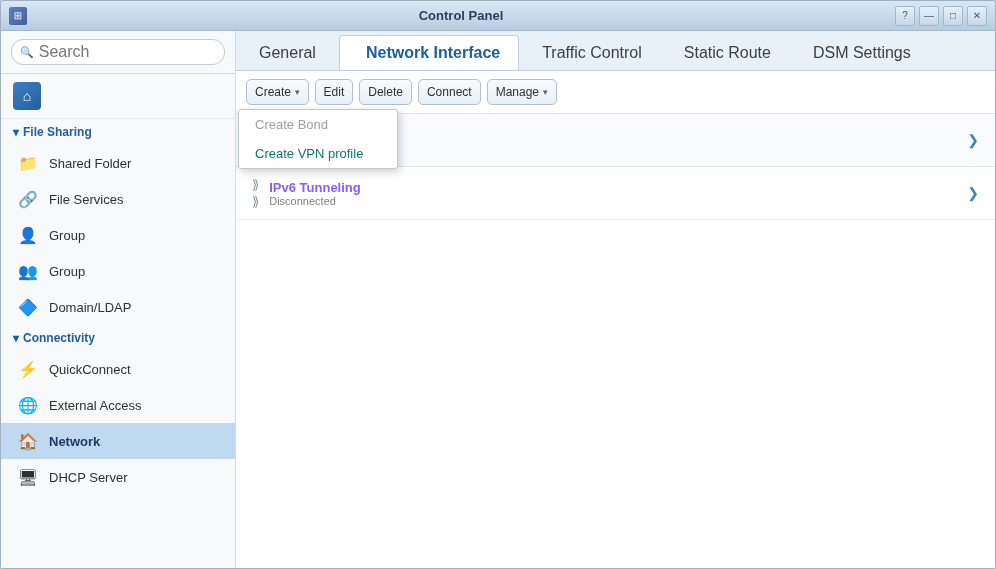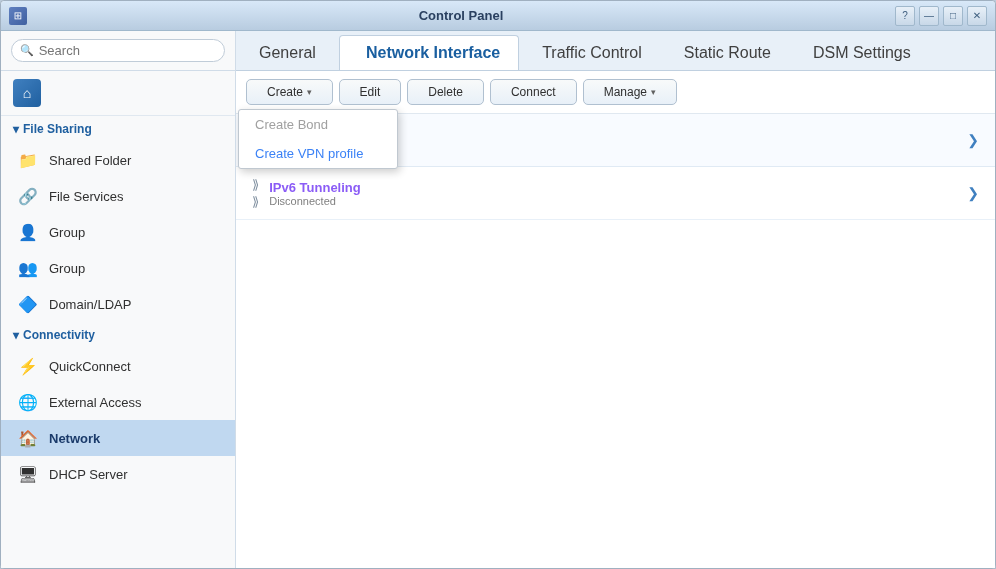--- a/index.html
+++ b/index.html
@@ -72,21 +72,21 @@
     .search-box {
       display: flex;
       align-items: center;
       background: white;
       border: 1px solid #c0ccd8;
       border-radius: 12px;
       padding: 3px 8px;
       gap: 5px;
     }
     .search-icon { color: #909090; font-size: 11px; }
-    .search-input { border: none; outline: none; font-size: 13px; color: #606060; background: transparent; width: 100%; }
+    .search-input { border: none; outline: none; font-size: 16px; color: #606060; background: transparent; width: 100%; }
 
     .sidebar-home {
       padding: 8px 12px;
       display: flex;
       align-items: center;
       border-bottom: 1px solid #e0e8f0;
     }
     .home-icon {
       width: 28px; height: 28px;
       background: linear-gradient(135deg, #4080c0, #2060a0);
@@ -166,21 +166,21 @@
     .toolbar {
       padding: 8px 10px;
       display: flex;
       gap: 6px;
       border-bottom: 1px solid #e0e8f0;
       background: white;
       flex-shrink: 0;
       position: relative;
     }
     .btn {
-      padding: 5px 20px;
+      padding: 5px 8px;
       border: 1px solid #b0c0d0;
       border-radius: 5px;
       background: linear-gradient(to bottom, #f8fafa, #e8f0f8);
       color: #303030;
       cursor: pointer;
       font-size: 12px;
       display: flex; align-items: center; gap: 4px;
     }
     .btn .dropdown-arrow { font-size: 9px; color: #606060; }
 
@@ -192,21 +192,21 @@
       background: white;
       border: 1px solid #c0c8d0;
       border-radius: 3px;
       box-shadow: 2px 3px 8px rgba(0,0,0,0.2);
       z-index: 100;
       min-width: 160px;
     }
     .dropdown-item {
       padding: 7px 16px;
       cursor: pointer;
-      color: #3b82f6;
+      color: #0f766e;
       font-size: 13px;
     }
     .dropdown-item.disabled { color: #a0a0a0; cursor: default; }
 
     
     .network-list {
       flex: 1;
       overflow-y: auto;
       padding: 0;
     }

